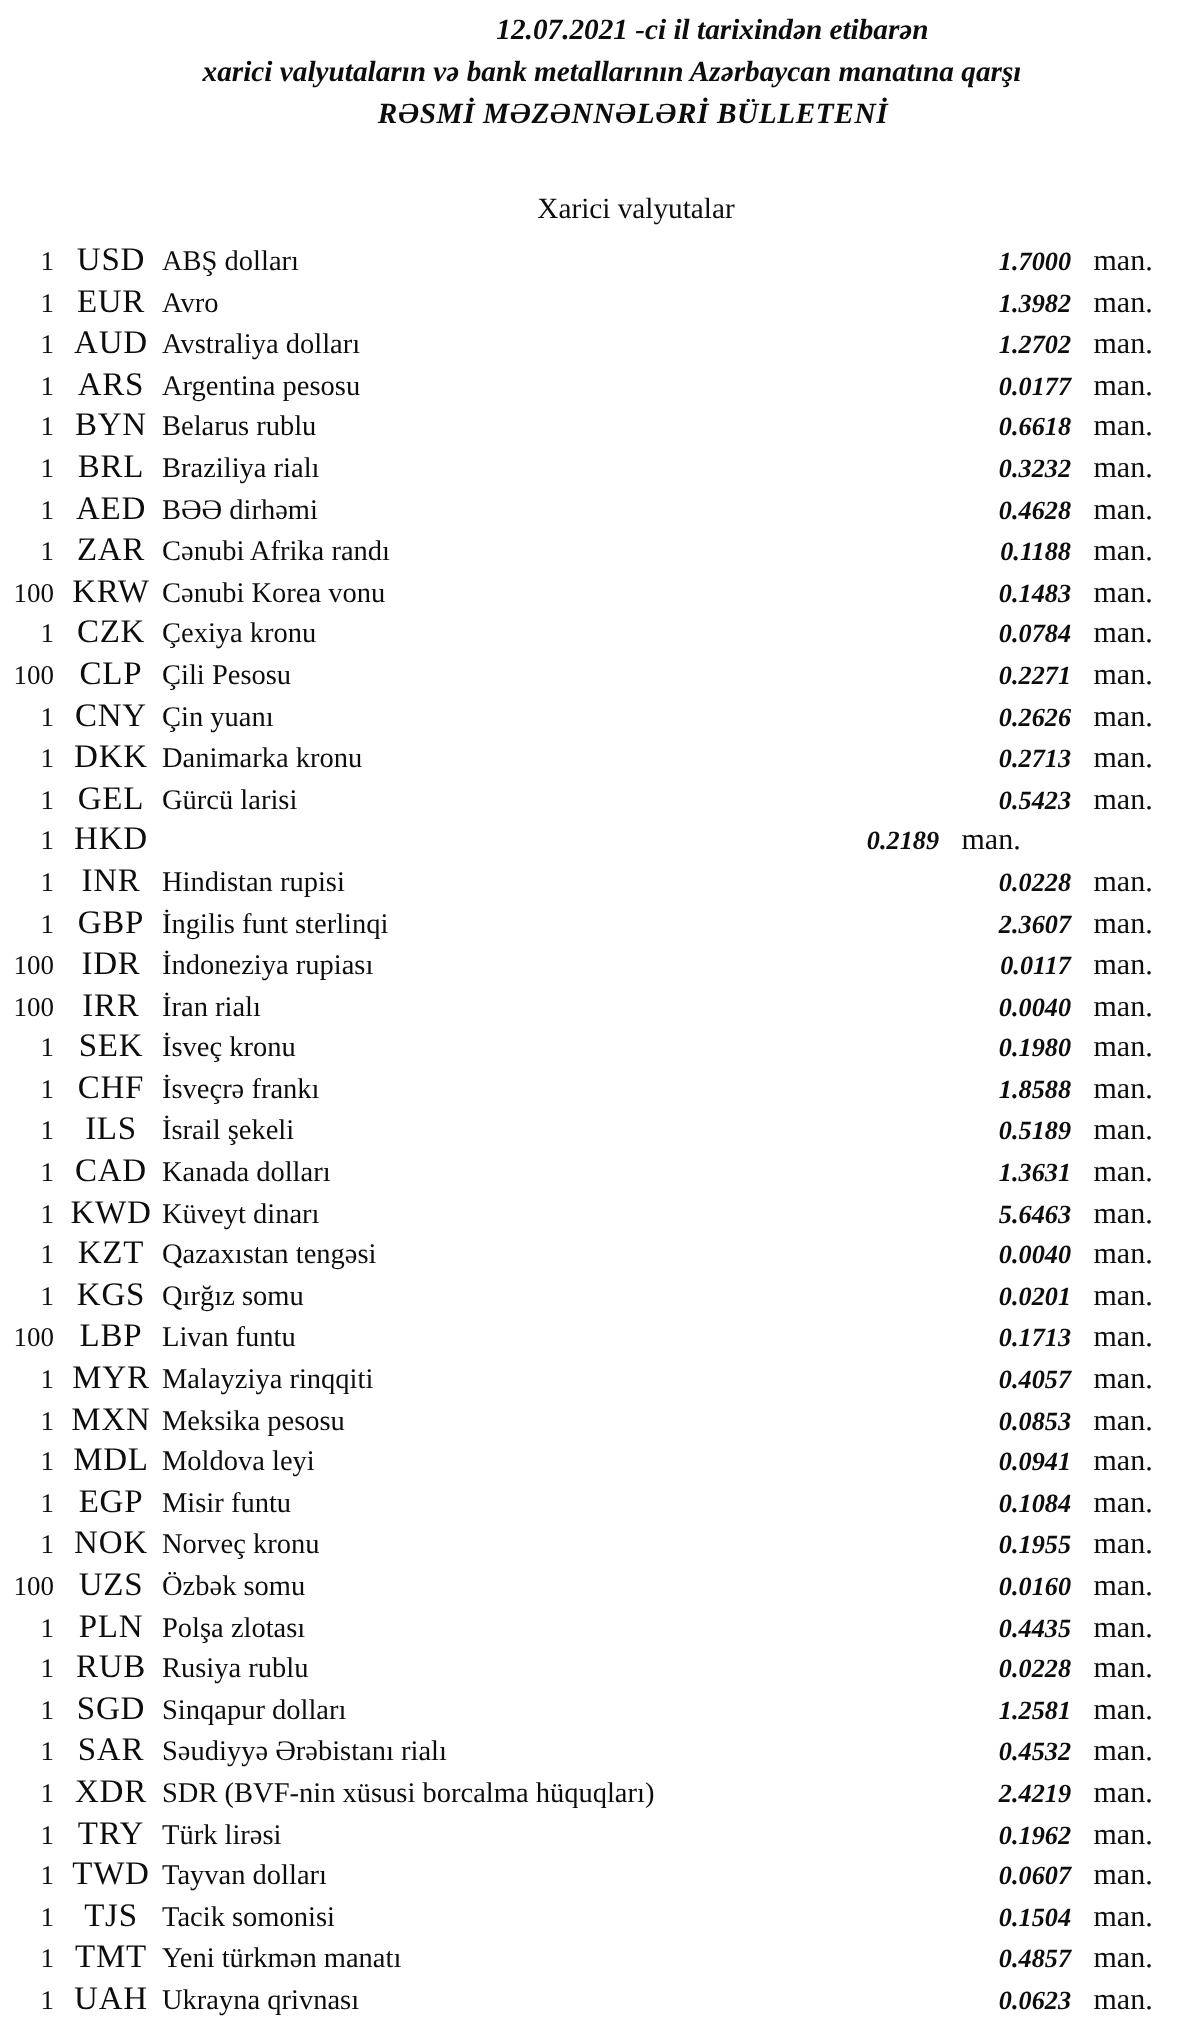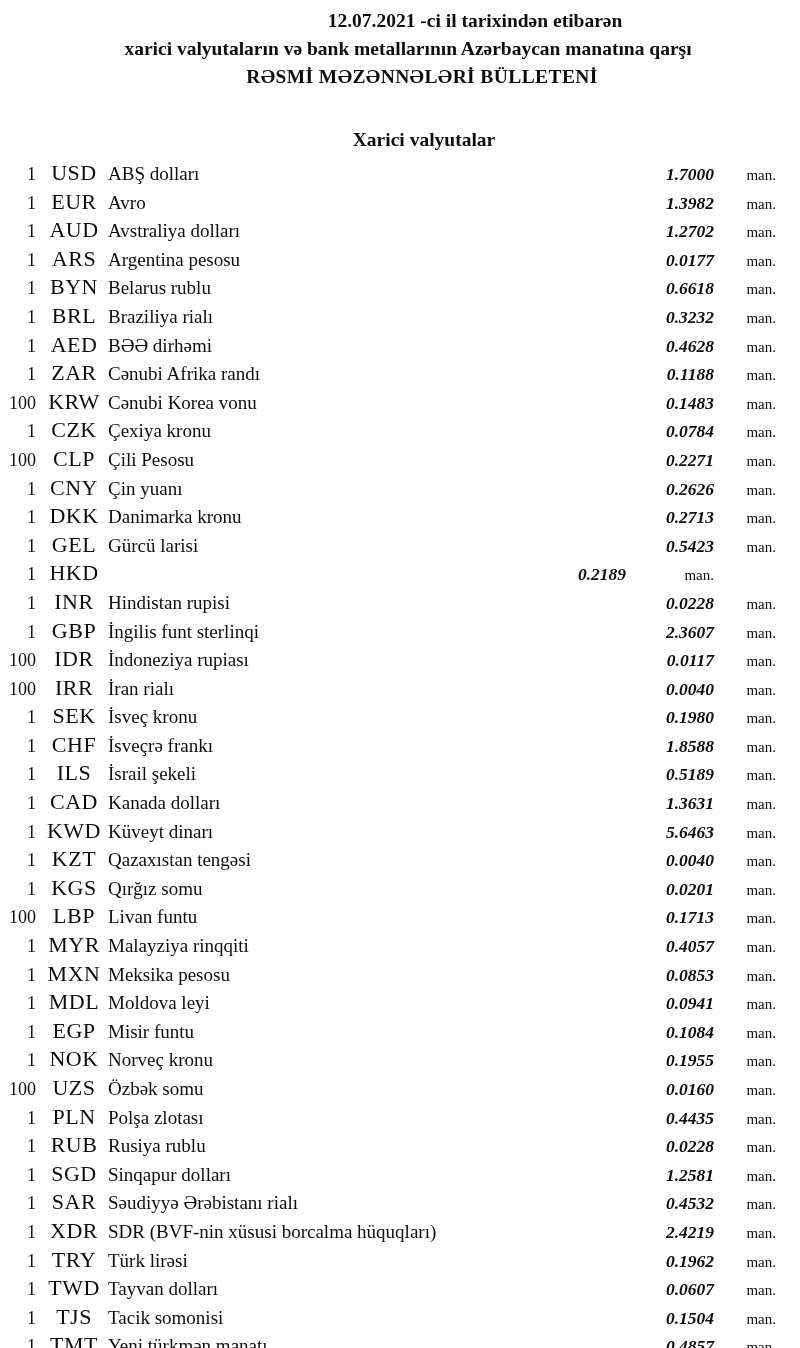--- a/index.html
+++ b/index.html
@@ -23,27 +23,28 @@
     font-weight: bold;
     line-height: 34px;
     padding-left: 28px; 
     letter-spacing: 0.2px;
   }
   .line {
     text-align: center;
     font-weight: bold;
     font-size: 19.5px;
     line-height: 28px;
+    font-style: italic;
   }
   .date    { padding-left: 150px; } 
   .subject { padding-left: 16px; }
   .bulletin{ padding-left: 44px; letter-spacing: 0.4px; }
   .section-title {
     text-align: center;
-    font-weight: bold;
+    font-weight: normal;
     font-size: 19.5px;
     line-height: 26px;
     margin-top: 36px;
     padding-left: 48px;
   }
   .rates {
     margin-top: 7px;
   }
   .row {
     display: grid;
@@ -68,22 +69,22 @@
     white-space: nowrap;
     overflow: hidden;
   }
   .rate {
     text-align: right;
     font-size: 17.5px;
     font-weight: bold;
     font-style: italic;
   }
   .man {
-    text-align: right;
-    font-size: 15px;
+    text-align: left;
+    font-size: 20px;
     padding-left: 15px;
   }
 </style>
 </head>
 <body>
 
 <div class="page">
 
   <div class="hdr">
     <div class="line date">12.07.2021 -ci il tarixindən etibarən</div>

